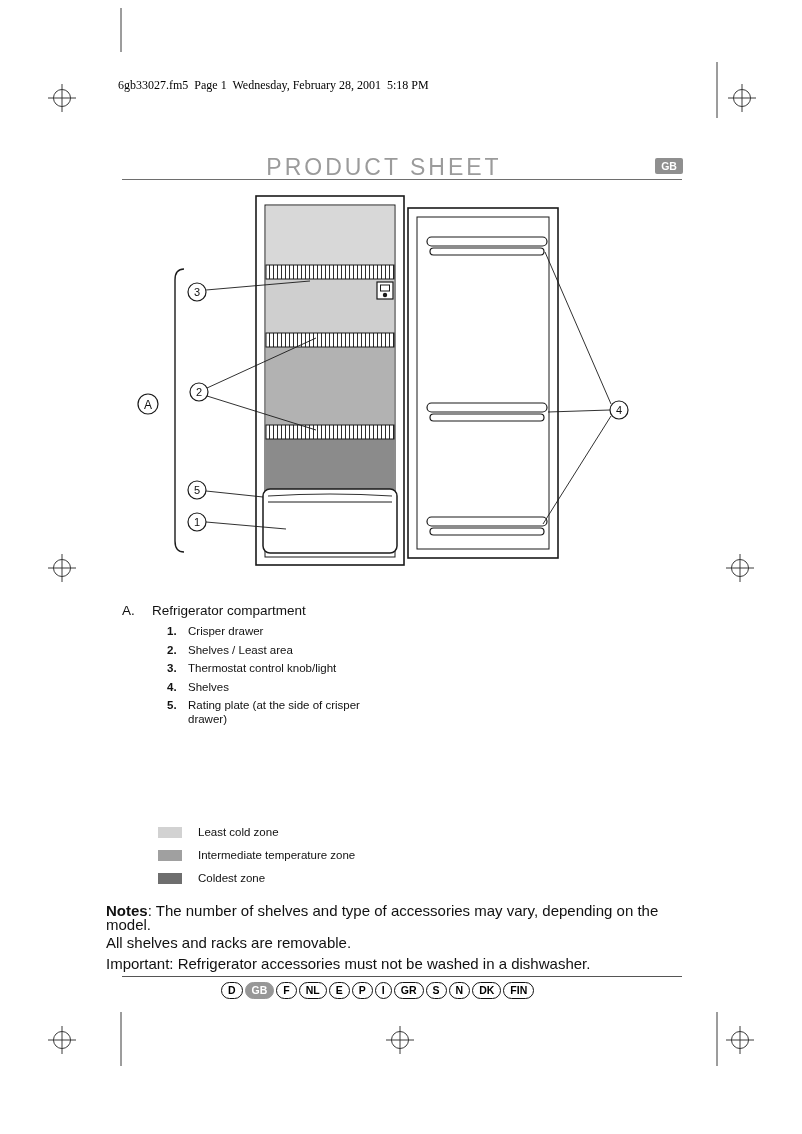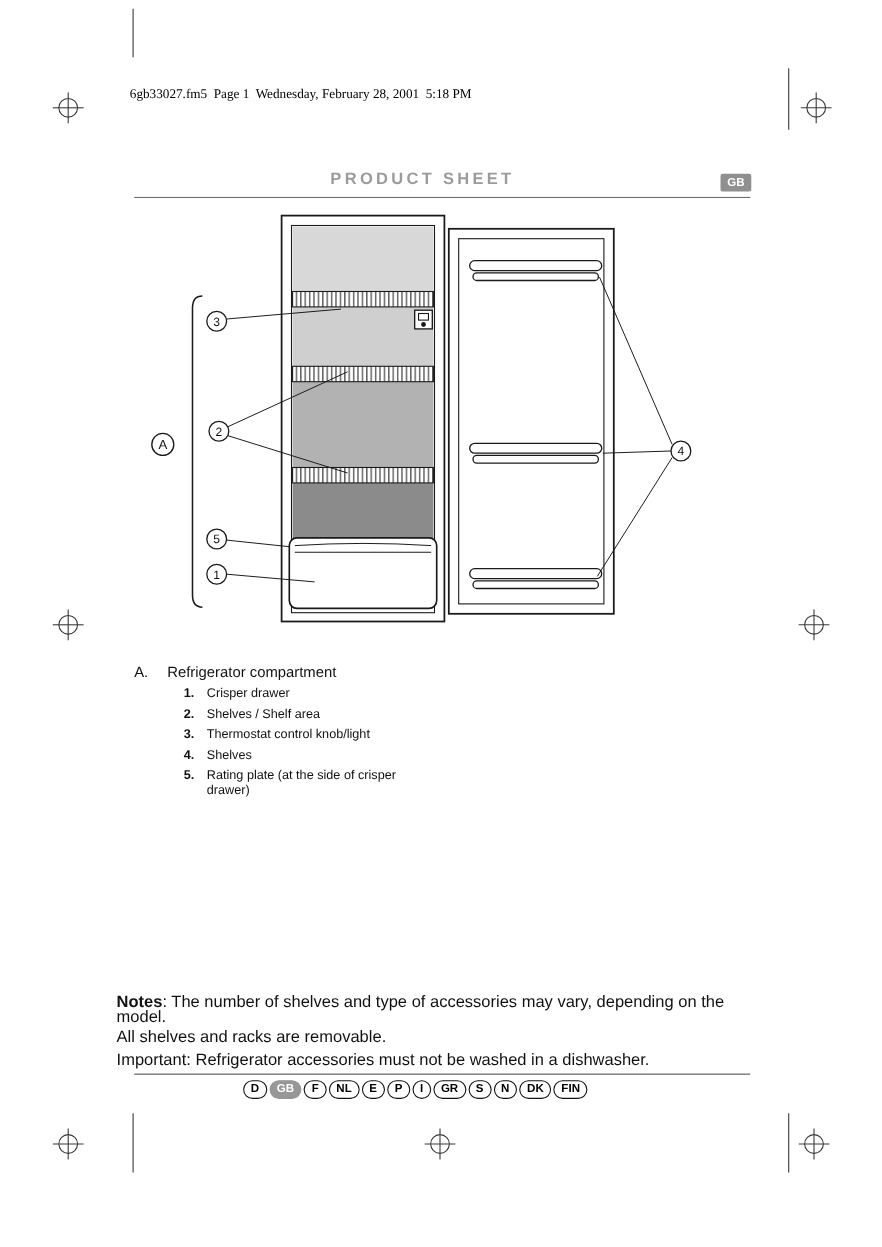--- a/index.html
+++ b/index.html
@@ -11,21 +11,21 @@
   .art { position:absolute; left:0; top:0; }
 
   .header-line {
     position:absolute; left:118px; top:78px;
     font-family:"Liberation Serif", serif; font-size:12px; color:#000;
     white-space:pre;
   }
 
   .doc-title {
     position:absolute; left:122px; top:154px; width:524px; text-align:center;
-    font-size:15px; font-weight:bold; letter-spacing:3px; color:#9b9b9b;
+    font-size:23px; font-weight:normal; letter-spacing:3px; color:#9b9b9b;
   }
   .lang-tag {
     position:absolute; left:655px; top:158px; width:28px; height:16px;
     background:#8f8f8f; color:#fff; font-size:10.5px; font-weight:bold;
     text-align:center; line-height:16px; border-radius:2px;
   }
   .title-rule {
     position:absolute; left:122px; top:179px; width:560px;
     border-top:1.6px solid #6e6e6e;
   }
@@ -208,36 +208,50 @@
     <span class="sec-letter">A.</span><span class="sec-title">Refrigerator compartment</span>
   </div>
 
   <div class="item-list">
     <div class="item">
       <span class="item-num">1.</span>
       <span class="item-text">Crisper drawer</span>
     </div>
     <div class="item">
       <span class="item-num">2.</span>
-      <span class="item-text">Shelves / Shelf area</span>
+      <span class="item-text">Shelves / Least area</span>
     </div>
     <div class="item">
       <span class="item-num">3.</span>
       <span class="item-text">Thermostat control knob/light</span>
     </div>
     <div class="item">
       <span class="item-num">4.</span>
       <span class="item-text">Shelves</span>
     </div>
     <div class="item">
       <span class="item-num">5.</span>
       <span class="item-text">Rating plate (at the side of crisper drawer)</span>
     </div>
   </div>
 
+  <div class="legend">
+    <div class="legend-row">
+      <span class="swatch" style="background-color: rgb(210, 210, 210);"></span>
+      <span class="legend-label">Least cold zone</span>
+    </div>
+    <div class="legend-row">
+      <span class="swatch" style="background-color: rgb(160, 160, 160);"></span>
+      <span class="legend-label">Intermediate temperature zone</span>
+    </div>
+    <div class="legend-row">
+      <span class="swatch" style="background-color: rgb(110, 110, 110);"></span>
+      <span class="legend-label">Coldest zone</span>
+    </div>
+  </div>
 
   <div class="notes">
     <p class="note-line"><b>Notes</b><span>: The number of shelves and type of accessories may vary, depending on the model.</span></p>
     <p class="note-line second">All shelves and racks are removable.</p>
     <p class="note-line important">Important: Refrigerator accessories must not be washed in a dishwasher.</p>
   </div>
 
   <div class="footer-rule"></div>
   <div class="lang-row">
     <span class="lang">D</span>

